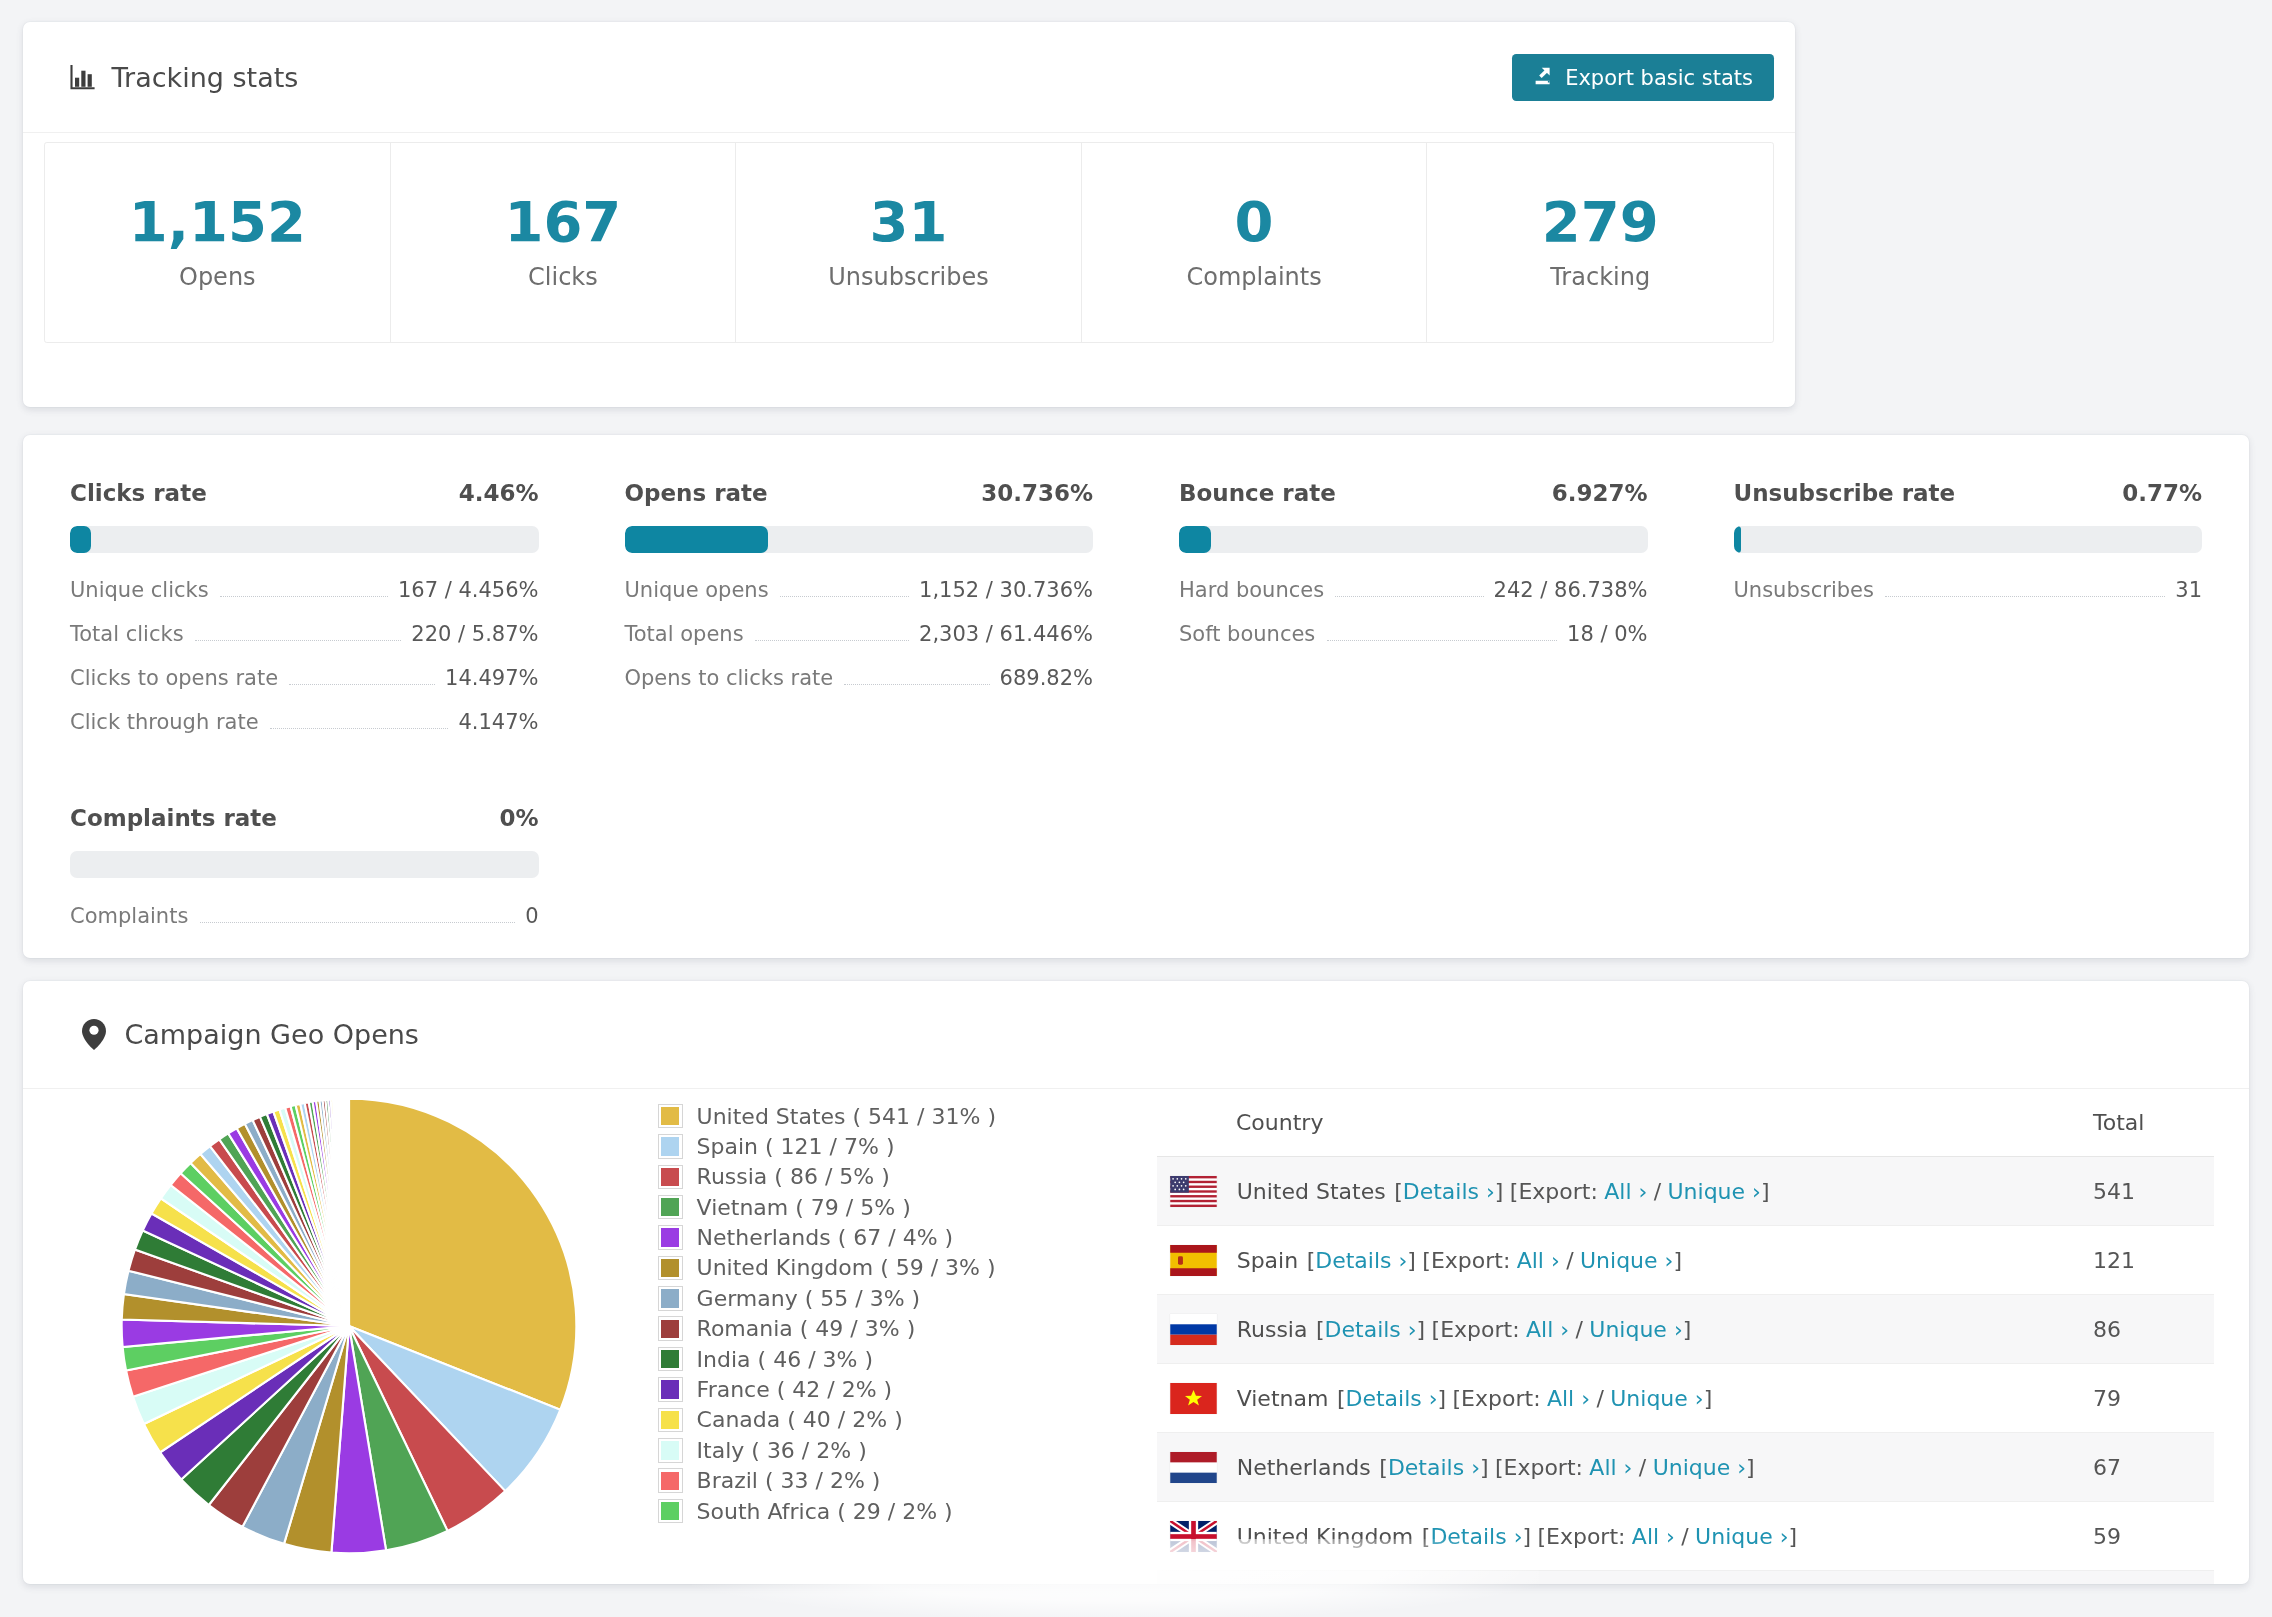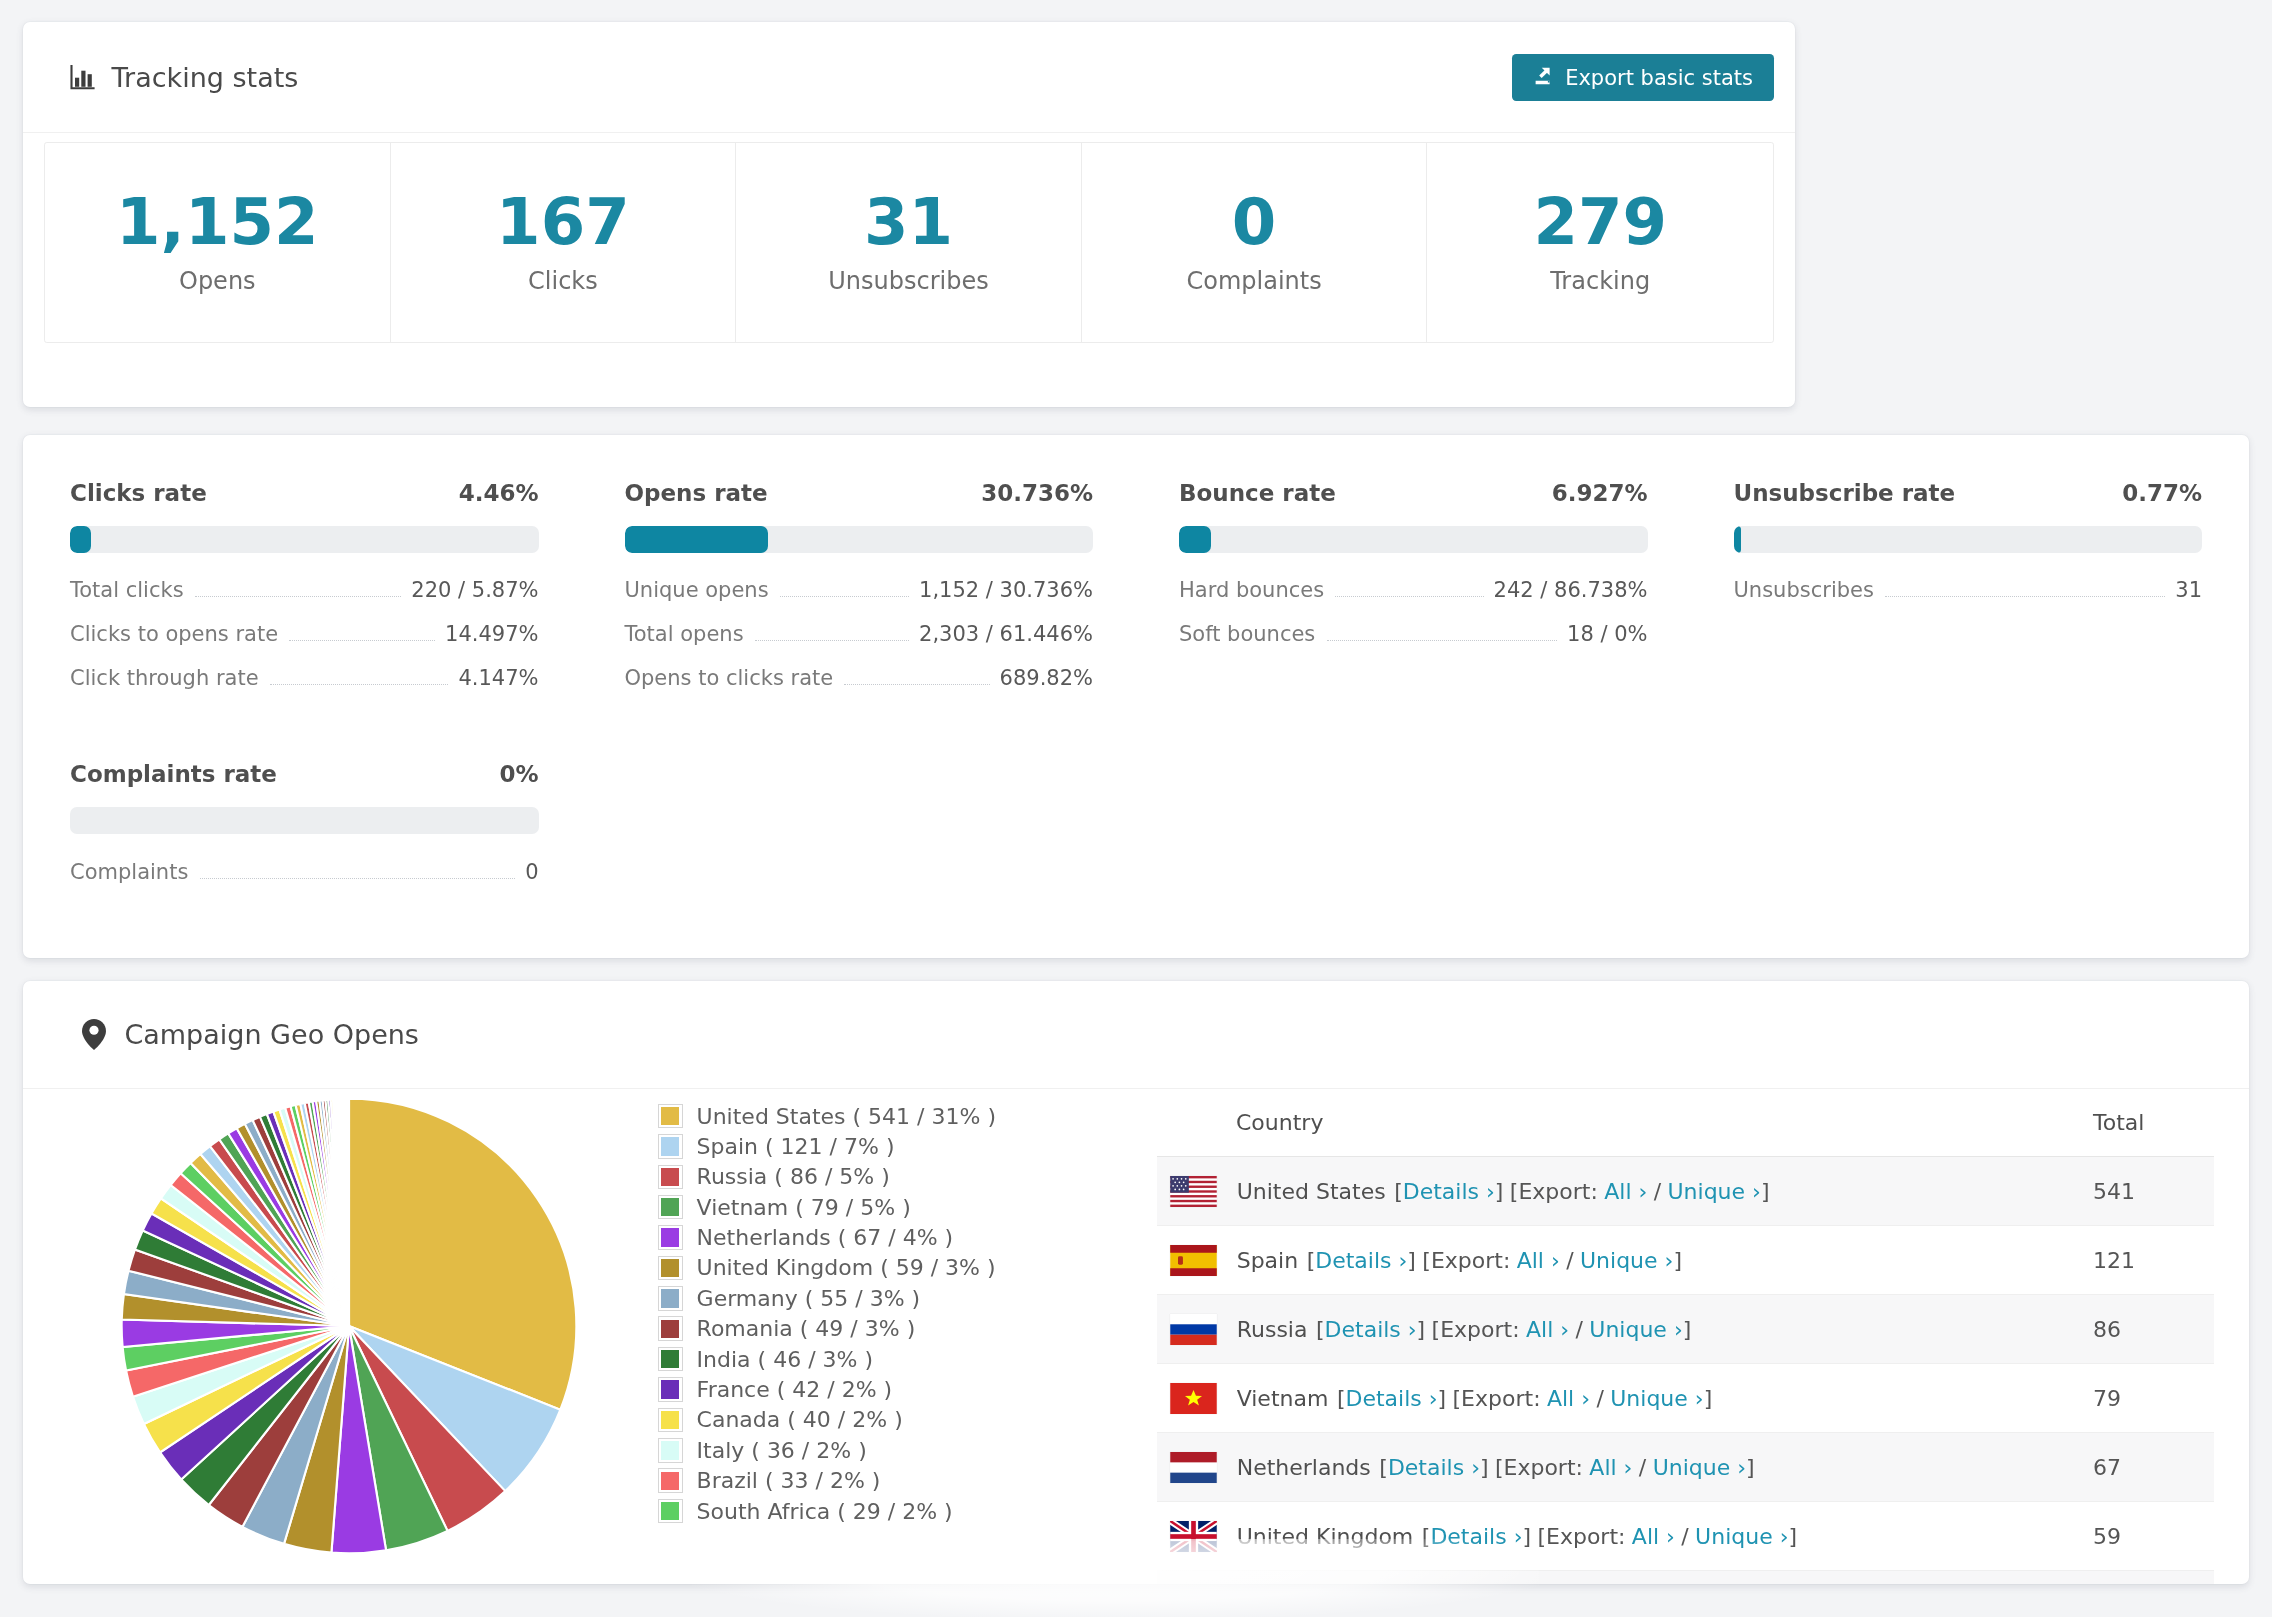--- a/index.html
+++ b/index.html
@@ -16,21 +16,21 @@
   .c1-head{height:110px;display:flex;align-items:center;padding:0 31px 0 45px;border-bottom:1.4px solid #f0f0f0;position:relative;}
   .c1-title{font-size:27px;color:#4a4a4a;margin-left:15.5px;}
   .icon-dark{color:#3d3d3d;display:inline-flex;}
   .export-btn{position:absolute;right:21px;top:32px;height:47px;background:#1b7f96;color:#fff;
     border:none;border-radius:4.2px;font-size:21px;display:flex;align-items:center;gap:11.3px;
     padding:0 21px;cursor:pointer;font-family:inherit;}
   .stats-row{position:absolute;left:21px;right:21px;top:120px;height:199px;
     display:grid;grid-template-columns:repeat(5,1fr);border:0.7px solid #ececec;border-radius:2.8px;}
   .stat-box{display:flex;flex-direction:column;align-items:center;justify-content:center;border-right:0.7px solid #ececec;}
   .stat-box:last-child{border-right:none;}
-  .stat-value{font-size:64px;font-weight:bold;color:#1b88a2;line-height:1;}
+  .stat-value{font-size:56px;font-weight:bold;color:#1b88a2;line-height:1;}
   .stat-label{font-size:24px;color:#6e6e6e;margin-top:12.7px;}
   
   .card2{left:23px;top:435px;width:2226px;height:523px;padding:45px 47px 0;box-sizing:border-box;}
   .rates-grid{display:grid;grid-template-columns:1fr 1fr 1fr 1fr;column-gap:86px;row-gap:51px;}
   .rate-head{display:flex;justify-content:space-between;align-items:baseline;}
   .rate-title,.rate-value{font-size:23px;font-weight:bold;color:#4f4f4f;}
   .bar{margin-top:20px;height:27px;background:#eceef0;border-radius:7px;overflow:hidden;}
   .fill{height:100%;background:#0e86a2;border-radius:7px;}
   .rate-rows{margin-top:25.4px;}
   .rrow{display:flex;align-items:baseline;margin-bottom:20px;font-size:21px;}
@@ -119,20 +119,25 @@
 
     <div class="rate-panel">
       <div class="rate-head">
         <span class="rate-title">Clicks rate</span>
         <span class="rate-value">4.46%</span>
       </div>
       <div class="bar">
           <div class="fill" style="width: 4.46%;"></div>
         </div>
       <div class="rate-rows">
+        <div class="rrow">
+            <span class="rlabel">Unique clicks</span>
+            <span class="lead"></span>
+            <span class="rval">167 / 4.456%</span>
+          </div>
         <div class="rrow">
             <span class="rlabel">Total clicks</span>
             <span class="lead"></span>
             <span class="rval">220 / 5.87%</span>
           </div>
         <div class="rrow">
             <span class="rlabel">Clicks to opens rate</span>
             <span class="lead"></span>
             <span class="rval">14.497%</span>
           </div>

